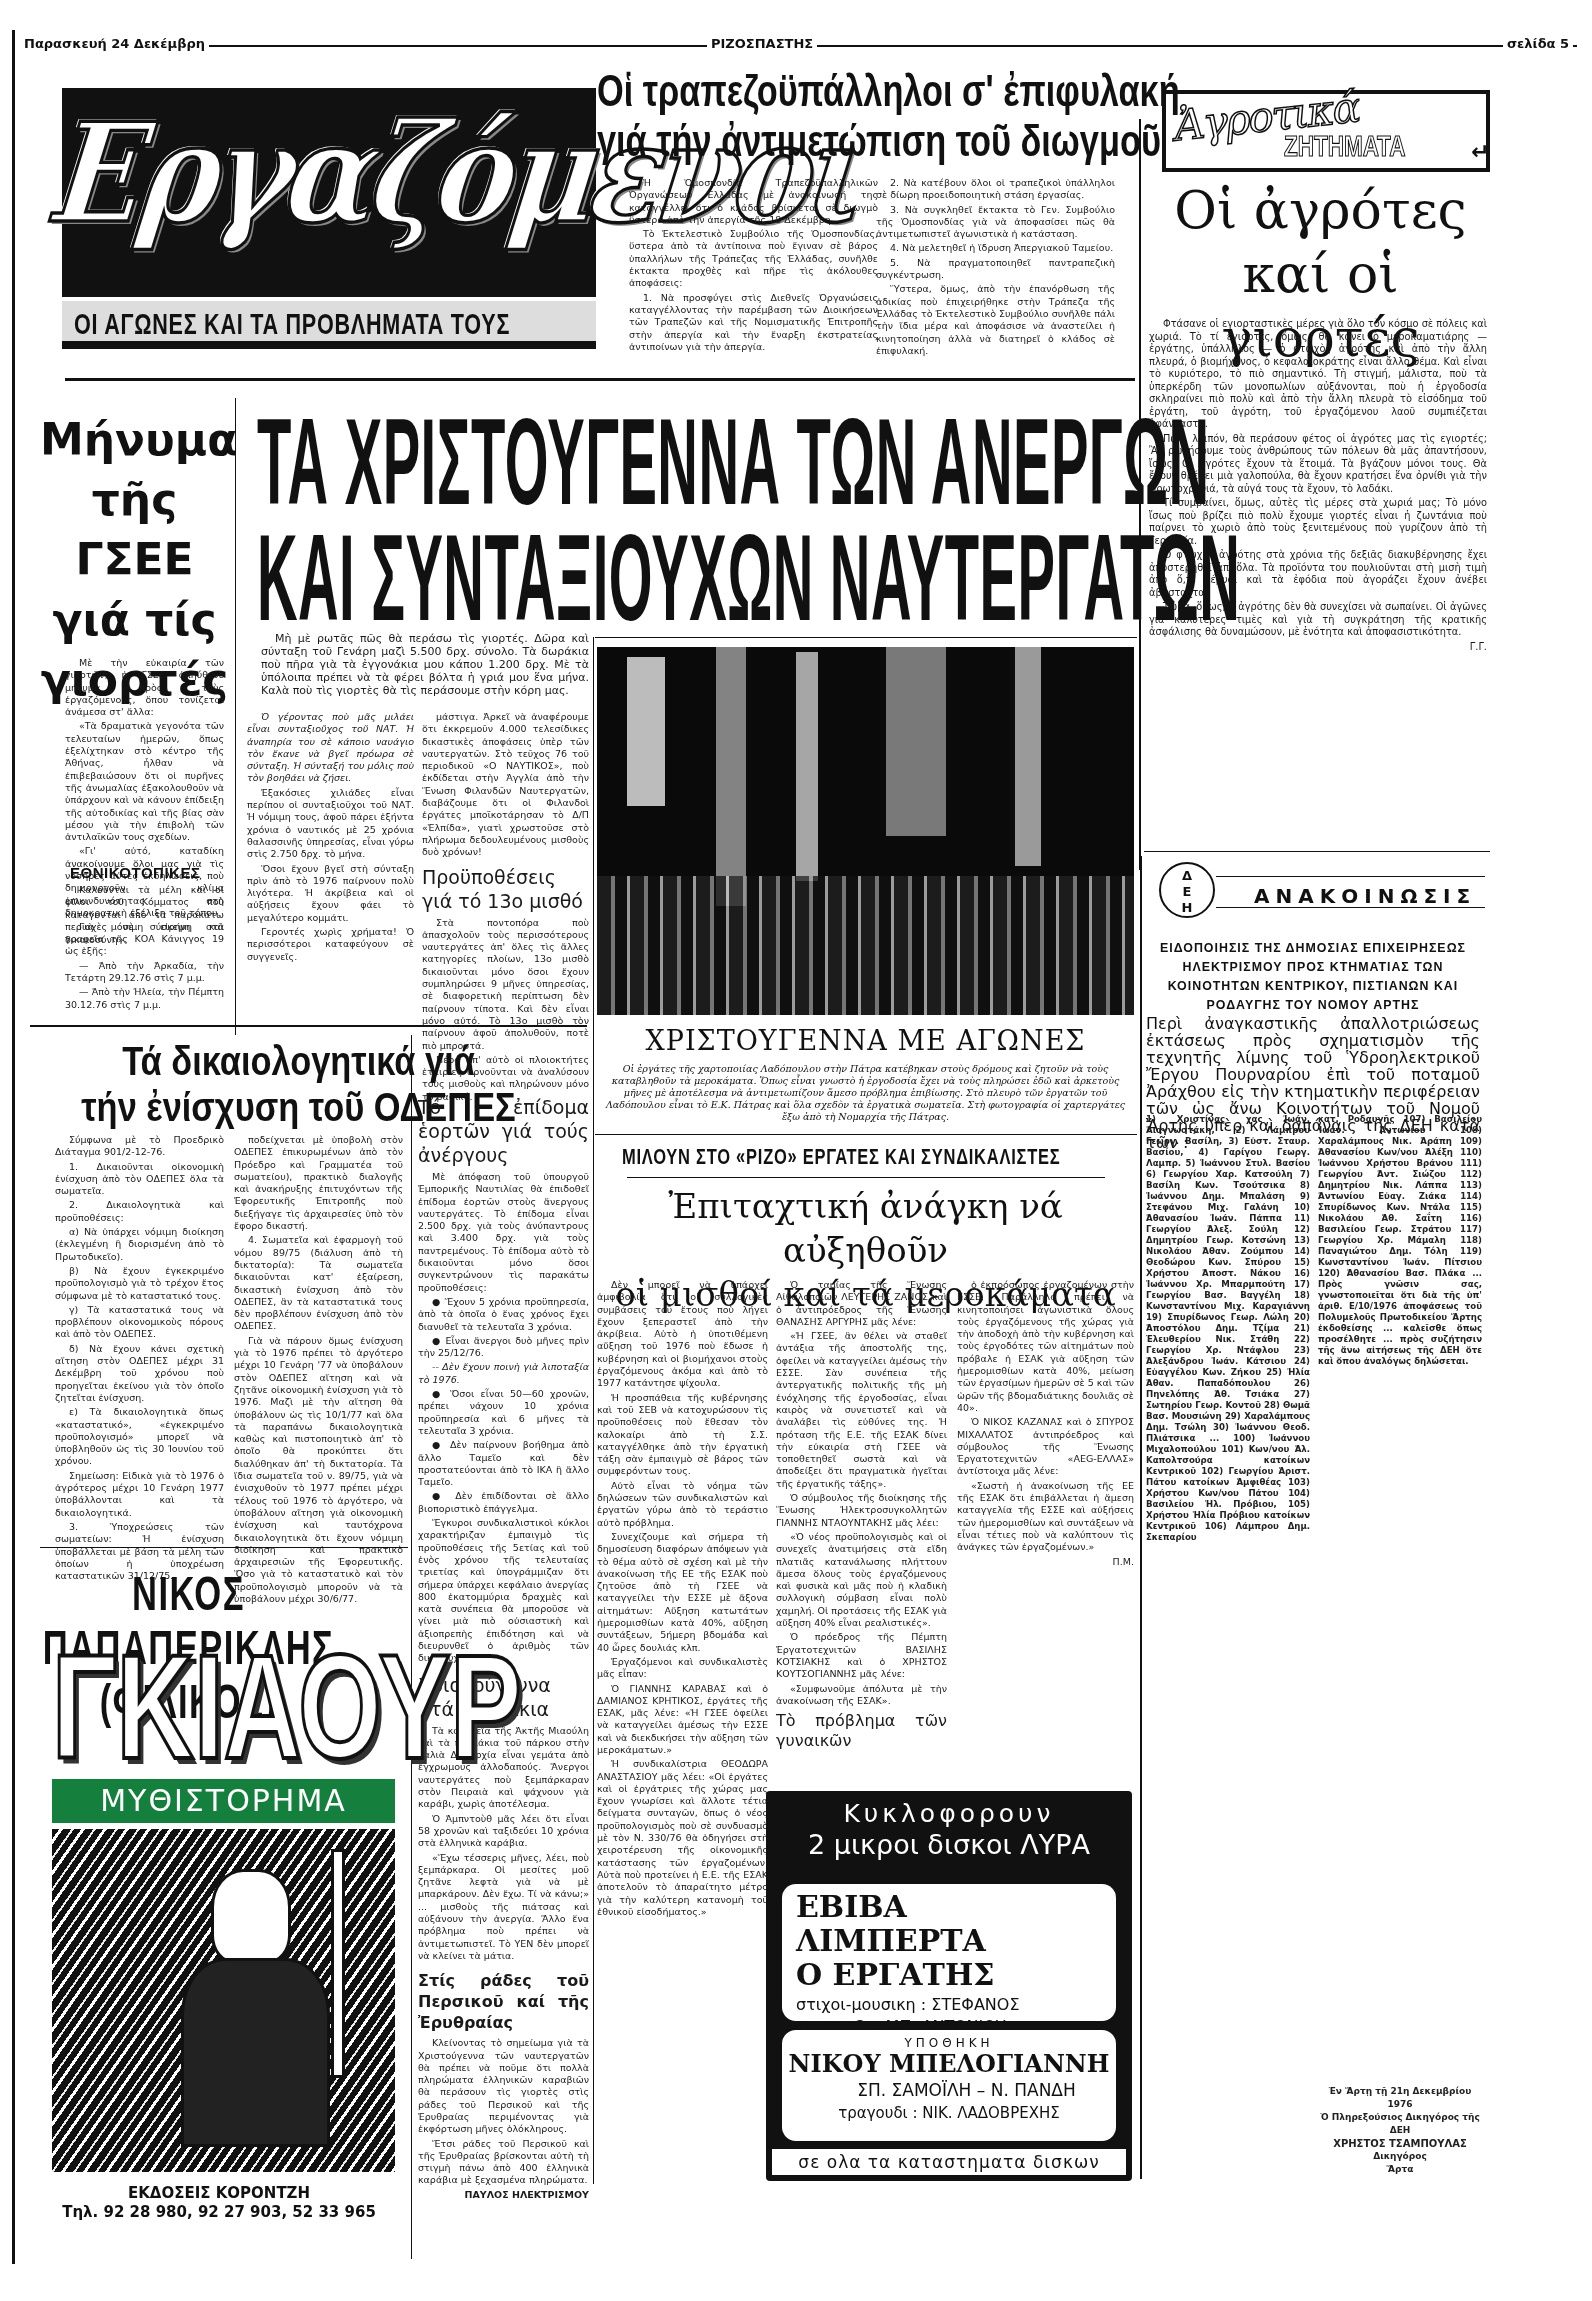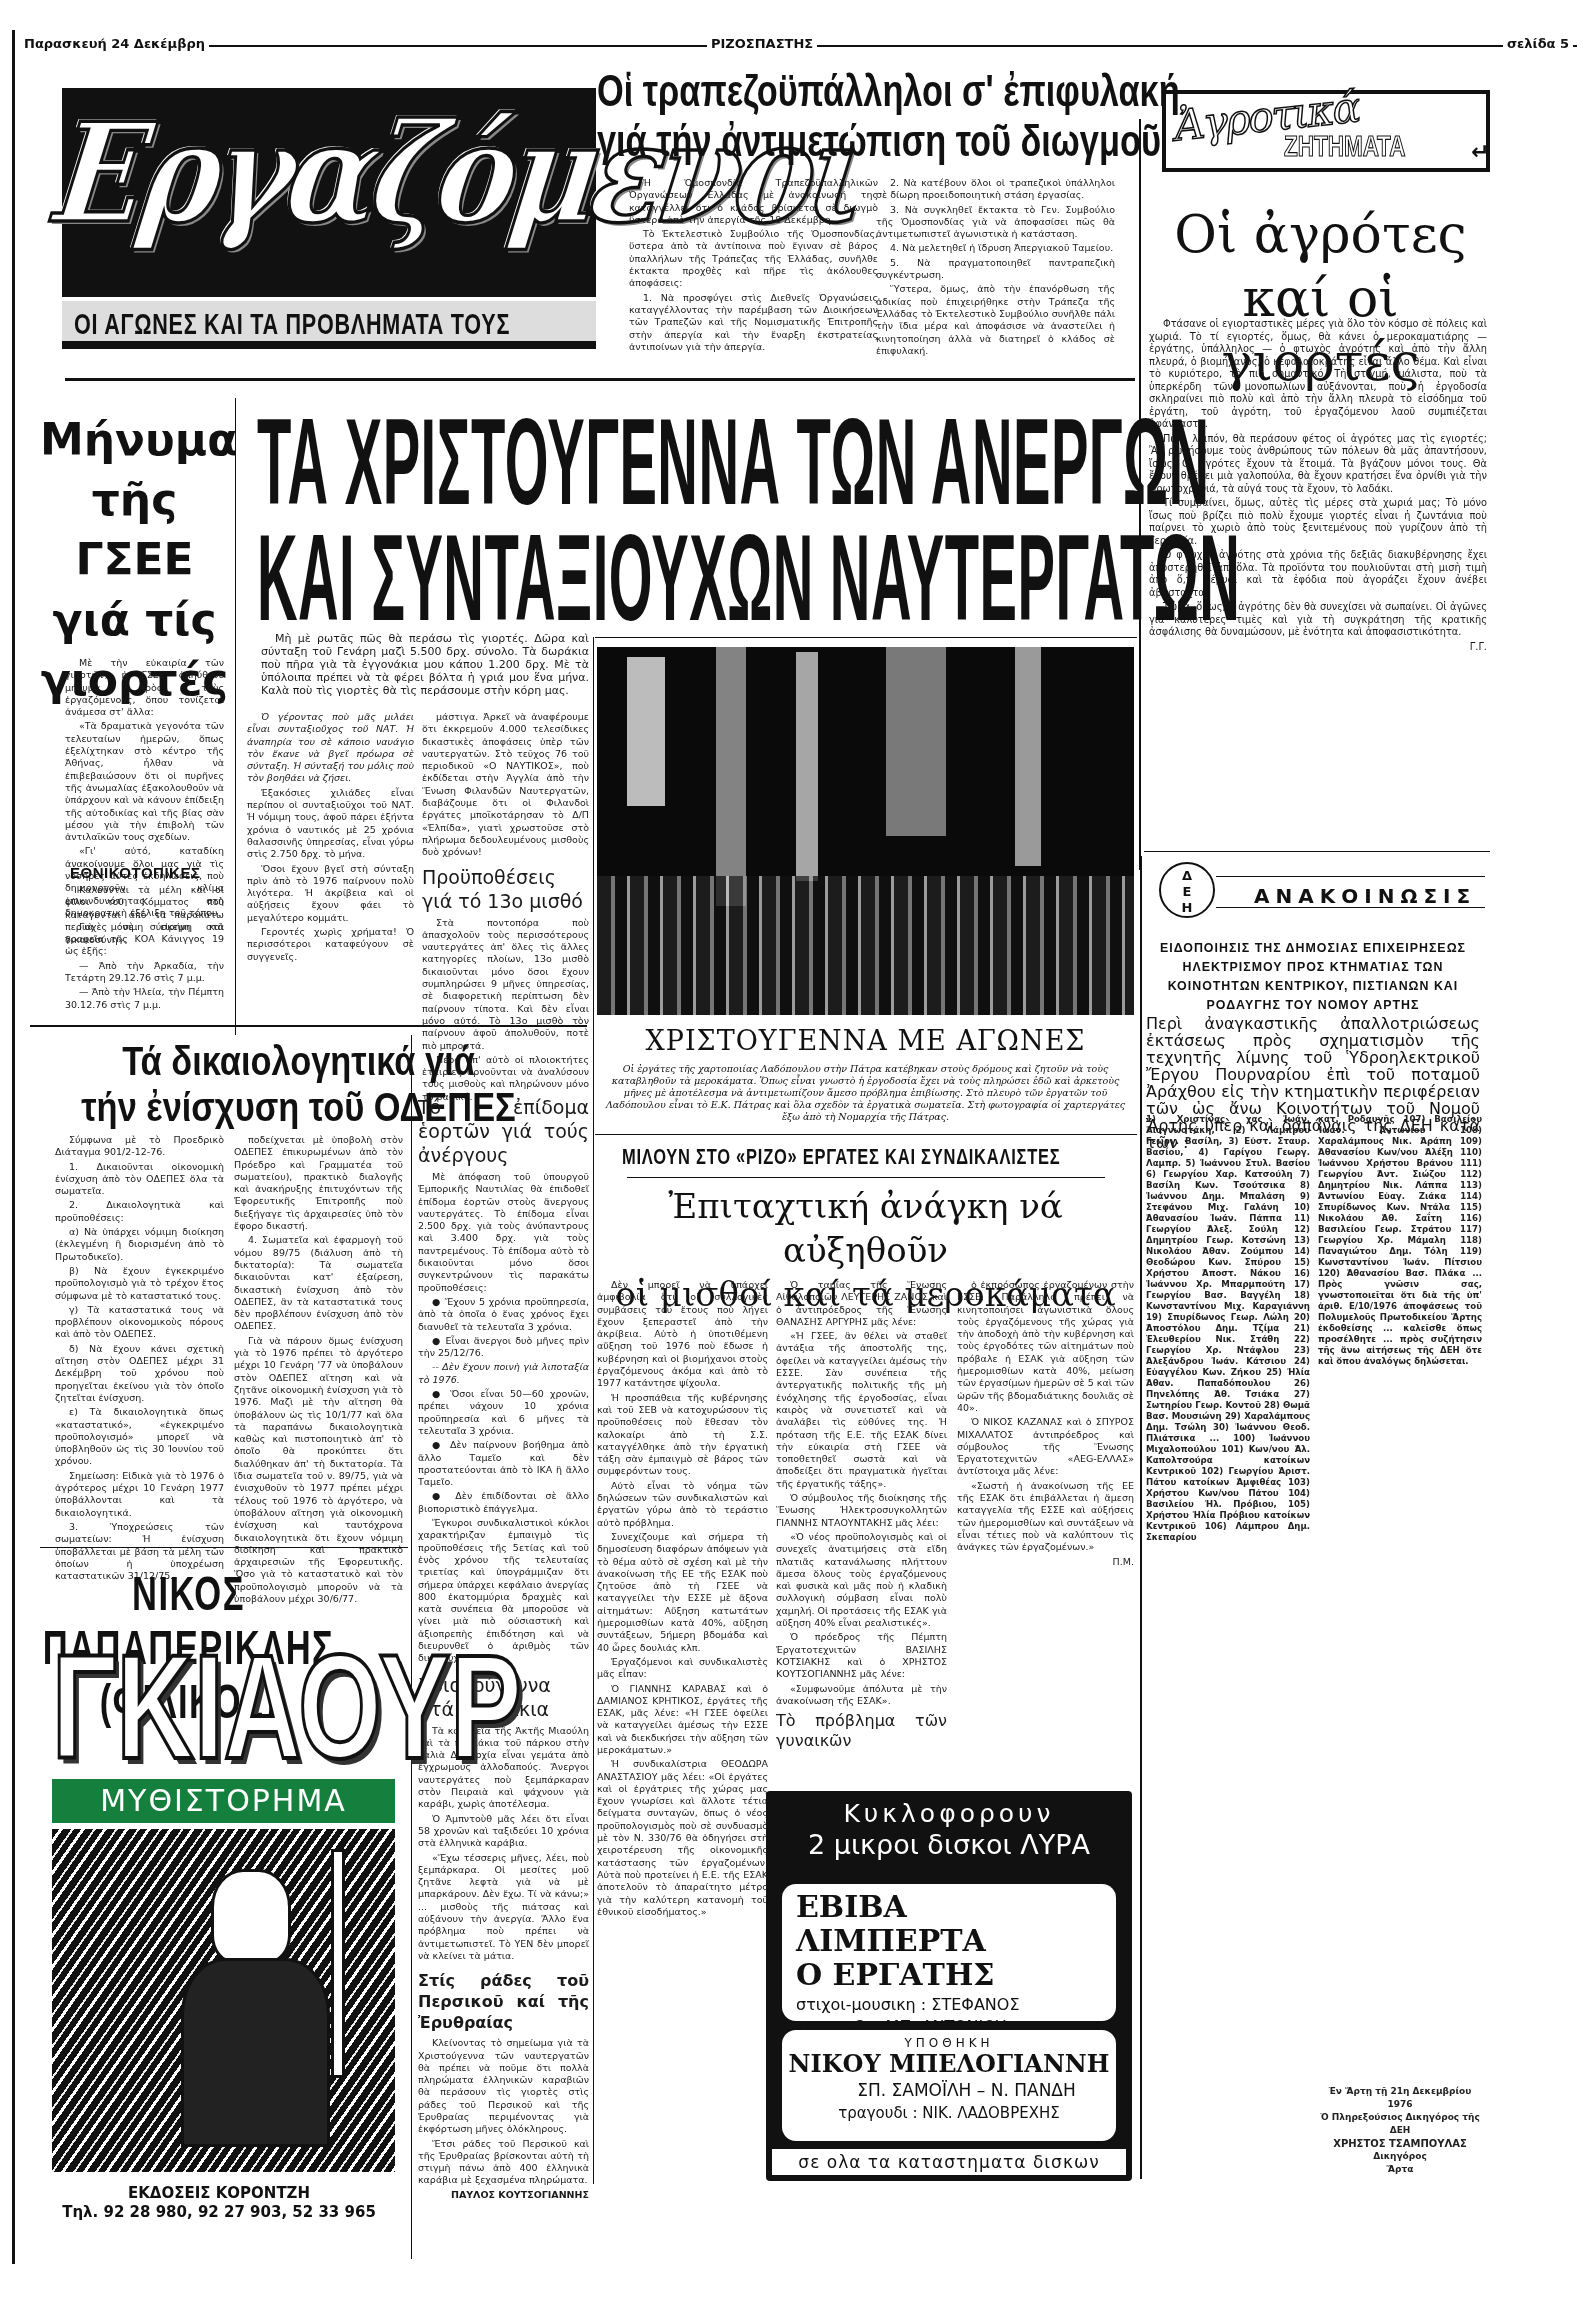--- a/index.html
+++ b/index.html
@@ -18,21 +18,21 @@
   .logo-box { left: 62px; top: 88px; width: 534px; height: 261px; background: #111; }
   .logo-script { left: 70px; top: 92px; font-family: "DejaVu Serif", serif; font-style: italic; font-weight: bold; font-size: 119px; color: #fff; -webkit-text-stroke: 3px #111; text-shadow: 3px 3px 0 #888, -2px -2px 0 #fff; letter-spacing: -6px; transform: skewX(-8deg) scaleY(1.15); transform-origin: left top; white-space: nowrap; }
   .logo-band { left: 62px; top: 297px; width: 534px; height: 44px; background: #ddd; border-top: 4px solid #fff; }
   .logo-band span { position: absolute; left: 12px; top: 6px; font-family: "Liberation Sans", sans-serif; font-weight: bold; font-size: 30px; transform: scaleX(0.72); transform-origin: left top; white-space: nowrap; letter-spacing: 1px; }
   
   .bank-title { left: 597px; top: 66px; width: 517px; font-family: "Liberation Sans", sans-serif; font-weight: bold; font-size: 44px; line-height: 50px; white-space: nowrap; transform: scaleX(0.78); transform-origin: left top; width: 677px; }
   
   .agro-box { left: 1162px; top: 90px; width: 328px; height: 82px; border: 4px solid #111; }
   .agro-script { left: 1174px; top: 92px; font-family: "DejaVu Serif", serif; font-style: italic; font-size: 42px; color: #fff; -webkit-text-stroke: 1.5px #111; letter-spacing: -2px; transform: rotate(-6deg); white-space: nowrap; }
   .agro-sub { left: 1284px; top: 129px; font-family: "Liberation Sans", sans-serif; font-weight: bold; font-size: 30px; color: #fff; -webkit-text-stroke: 1.2px #111; transform: scaleX(0.75); transform-origin: left top; white-space: nowrap; }
-  .agro-title { left: 1149px; top: 202px; width: 343px; text-align: center; font-family: "DejaVu Serif", serif; font-size: 52px; line-height: 64px; }
+  .agro-title { left: 1149px; top: 178px; width: 343px; text-align: center; font-family: "DejaVu Serif", serif; font-size: 52px; line-height: 64px; }
   
   .gsee-title { left: 40px; top: 410px; width: 189px; text-align: center; font-family: "DejaVu Sans", sans-serif; font-weight: bold; font-size: 44px; line-height: 60px; }
   .big-head { left: 257px; top: 403px; white-space: nowrap; font-family: "Liberation Sans", sans-serif; font-weight: bold; font-size: 117px; line-height: 111px; transform: scaleX(0.48) scaleY(1.05); transform-origin: left top; letter-spacing: 1px; }
   .photo1 { left: 597px; top: 647px; width: 537px; height: 368px; background: #0a0a0a; overflow: hidden; }
   .photo1 .fig { position: absolute; background: #e8e8e8; }
   .caption-title { left: 597px; top: 1025px; width: 537px; text-align: center; font-family: "DejaVu Serif", serif; font-size: 27px; letter-spacing: 1px; }
   .caption-text { left: 597px; top: 1063px; width: 537px; font-family: "DejaVu Serif", serif; font-style: italic; font-size: 9.5px; line-height: 12px; text-align: center; }
   .miloun { left: 622px; top: 1144px; white-space: nowrap; font-family: "Liberation Sans", sans-serif; font-weight: bold; font-size: 22px; transform: scaleX(0.75); transform-origin: left top; letter-spacing: 1px; }
   .epit-title { left: 593px; top: 1184px; width: 545px; text-align: center; font-family: "DejaVu Serif", serif; font-size: 34px; line-height: 44px; }
   .odepes-title { left: 20px; top: 1038px; width: 557px; text-align: center; font-family: "Liberation Sans", sans-serif; font-weight: bold; font-size: 40px; line-height: 46px; transform: scaleX(0.86); transform-origin: center top; }
@@ -271,21 +271,21 @@
   <p>● Δὲν παίρνουν βοήθημα ἀπὸ ἄλλο Ταμεῖο καὶ δὲν προστατεύονται ἀπὸ τὸ ΙΚΑ ἢ ἄλλο Ταμεῖο.</p>
   <p>● Δὲν ἐπιδίδονται σὲ ἄλλο βιοποριστικὸ ἐπάγγελμα.</p>
   <p>Ἔγκυροι συνδικαλιστικοὶ κύκλοι χαρακτήριζαν ἐμπαιγμὸ τὶς προϋποθέσεις τῆς 5ετίας καὶ τοῦ ἑνὸς χρόνου τῆς τελευταίας τριετίας καὶ ὑπογράμμιζαν ὅτι σήμερα ὑπάρχει κεφάλαιο ἀνεργίας 800 ἑκατομμύρια δραχμὲς καὶ κατὰ συνέπεια θὰ μποροῦσε νὰ γίνει μιὰ πιὸ οὐσιαστικὴ καὶ ἀξιοπρεπὴς ἐπιδότηση καὶ νὰ διευρυνθεῖ ὁ ἀριθμὸς τῶν δικαιούχων.</p>
   <div class="sub" style="margin:8px 0 4px;">Χριστούγεννα στά παγκάκια</div>
   <p>Τὰ καφενεῖα τῆς Ἀκτῆς Μιαούλη καὶ τὰ παγκάκια τοῦ πάρκου στὴν παλιὰ Δημαρχία εἶναι γεμάτα ἀπὸ ἔγχρωμους ἀλλοδαπούς. Ἄνεργοι ναυτεργάτες ποὺ ξεμπάρκαραν στὸν Πειραιὰ καὶ ψάχνουν γιὰ καράβι, χωρὶς ἀποτέλεσμα.</p>
   <p>Ὁ Ἀμπντοὺθ μᾶς λέει ὅτι εἶναι 58 χρονῶν καὶ ταξιδεύει 10 χρόνια στὰ ἑλληνικὰ καράβια.</p>
   <p>«Ἔχω τέσσερις μῆνες, λέει, ποὺ ξεμπάρκαρα. Οἱ μεσίτες μοῦ ζητᾶνε λεφτὰ γιὰ νὰ μὲ μπαρκάρουν. Δὲν ἔχω. Τί νὰ κάνω;» ... μισθοὺς τῆς πιάτσας καὶ αὐξάνουν τὴν ἀνεργία. Ἄλλο ἕνα πρόβλημα ποὺ πρέπει νὰ ἀντιμετωπιστεῖ. Τὸ ΥΕΝ δὲν μπορεῖ νὰ κλείνει τὰ μάτια.</p>
   <div class="sub" style="margin:8px 0 4px;font-weight:bold;font-size:16px;line-height:21px;">Στίς ράδες τοῦ Περσικοῦ καί τῆς Ἐρυθραίας</div>
   <p>Κλείνοντας τὸ σημείωμα γιὰ τὰ Χριστούγεννα τῶν ναυτεργατῶν θὰ πρέπει νὰ ποῦμε ὅτι πολλὰ πληρώματα ἑλληνικῶν καραβιῶν θὰ περάσουν τὶς γιορτὲς στὶς ράδες τοῦ Περσικοῦ καὶ τῆς Ἐρυθραίας περιμένοντας γιὰ ἐκφόρτωση μῆνες ὁλόκληρους.</p>
   <p>Ἔτσι ράδες τοῦ Περσικοῦ καὶ τῆς Ἐρυθραίας βρίσκονται αὐτὴ τὴ στιγμὴ πάνω ἀπὸ 400 ἑλληνικὰ καράβια μὲ ξεχασμένα πληρώματα.</p>
-  <p style="text-align:right;font-weight:bold;">ΠΑΥΛΟΣ ΚΟΥΤΣΟΓΙΑΝΝΗΣ</p>
+  <p style="text-align:right;font-weight:bold;">ΠΑΥΛΟΣ ΗΛΕΚΤΡΙΣΜΟΥ</p>
 </div>
 
 <div class="abs hr" style="left:40px;top:1547px;width:368px;height:1px;"></div>
 <div class="abs nikos" style="left:-90px;width:557px;">
   <div>ΝΙΚΟΣ ΠΑΠΑΠΕΡΙΚΛΗΣ</div>
   <div>(ΦΙΛΙΚΟΣ)</div>
 </div>
 <div class="abs giaour">
   <span>ΓΚΙΑΟΥΡ</span>
 </div>

